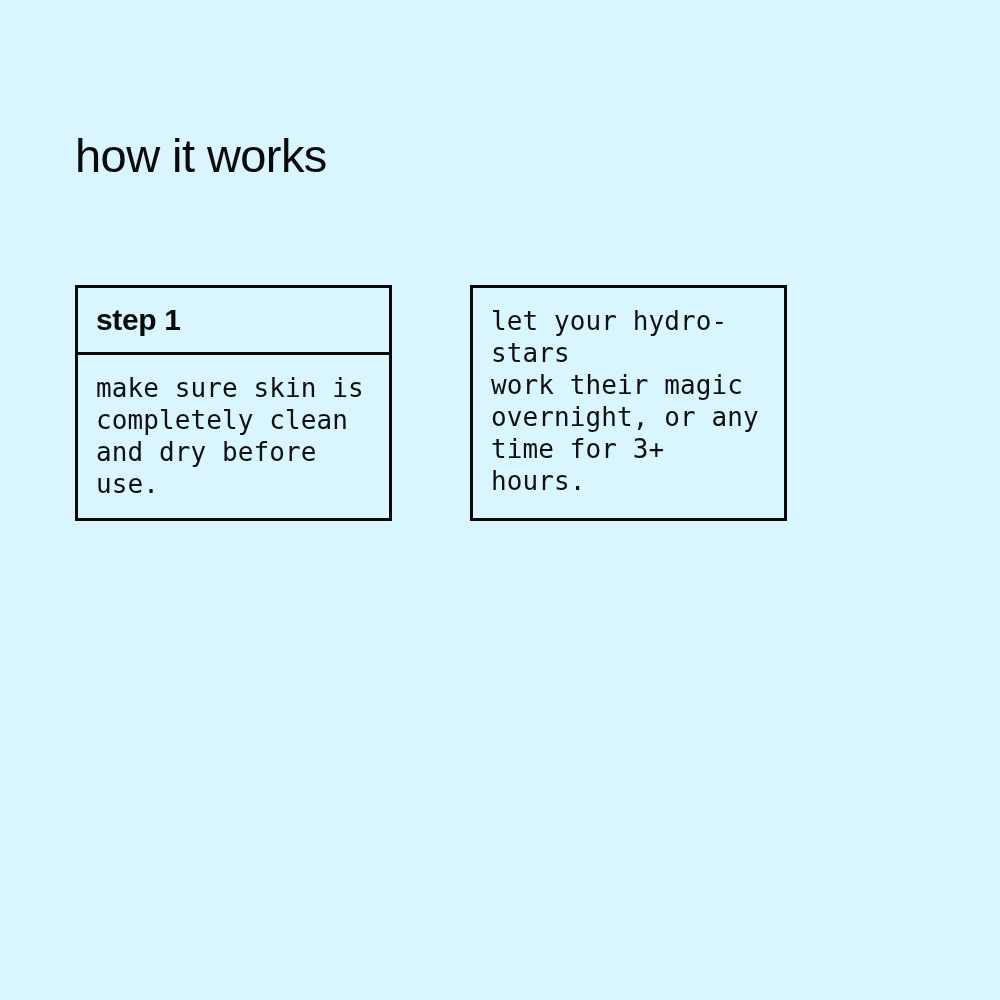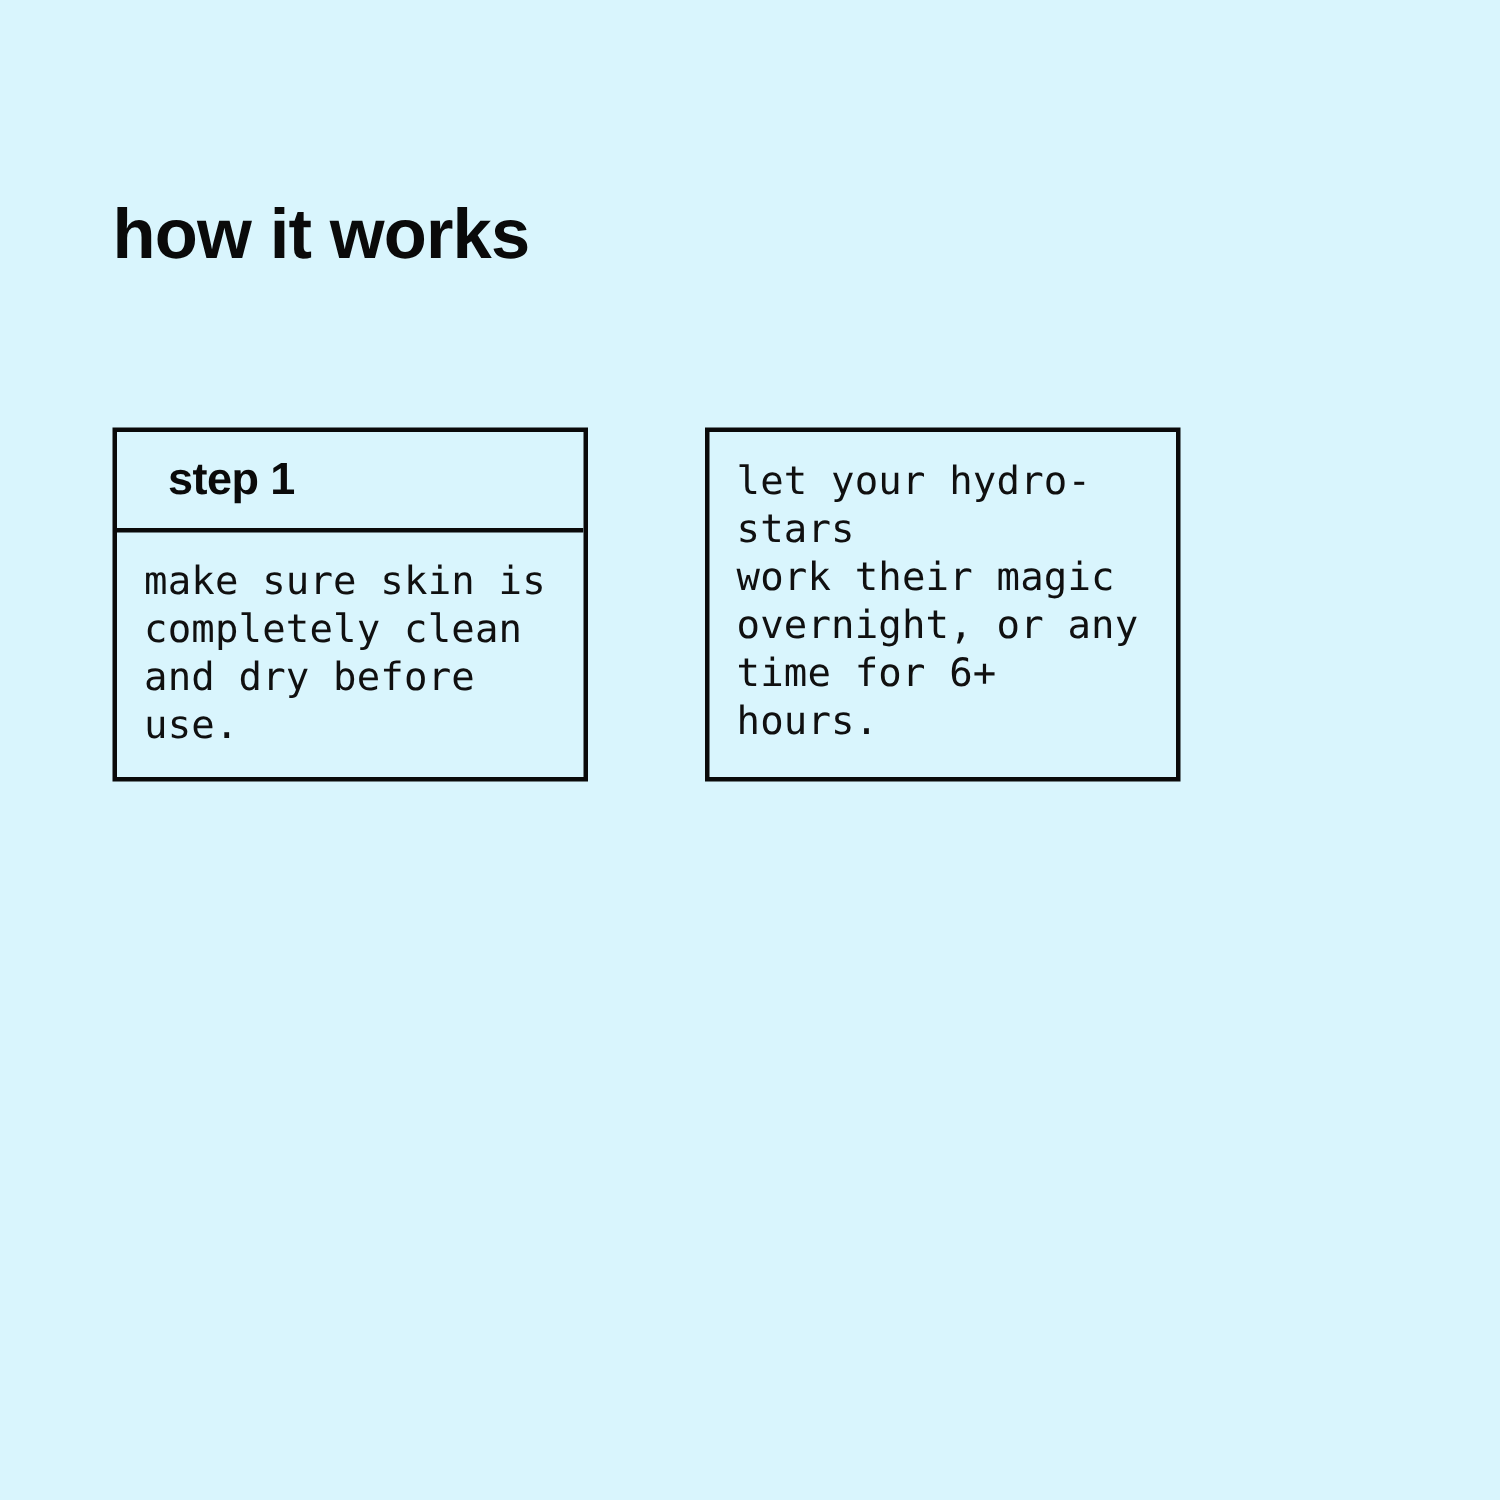--- a/index.html
+++ b/index.html
@@ -20,21 +20,21 @@
     width: 1000px;
     height: 1000px;
   }
 
   .page-title {
     position: absolute;
     left: 75px;
     top: 99px;
     font-family: "Liberation Sans", sans-serif;
     font-size: 47px;
-    font-weight: bold;
+    font-weight: normal;
     letter-spacing: -0.012em;
     color: #0a0a0a;
     line-height: 1.12;
     white-space: nowrap;
   }
 
   .cards-grid {
     position: absolute;
     left: 75px;
     top: 285px;
@@ -54,21 +54,21 @@
     flex-direction: column;
     overflow: hidden;
   }
 
   .step-card-header {
     height: 67px;
     flex: 0 0 67px;
     border-bottom: 3px solid #0a0a0a;
     display: flex;
     align-items: center;
-    padding: 0 0 0 34px;
+    padding: 0 0 0 18px;
     box-sizing: border-box;
   }
 
   .step-card-title {
     font-family: "Liberation Sans", sans-serif;
     font-size: 30px;
     font-weight: bold;
     letter-spacing: -0.012em;
     color: #0a0a0a;
     line-height: 1;
@@ -111,19 +111,19 @@
 and dry before use.</p>
       </div>
     </div>
 
 
     <div class="step-card">
       <div class="step-card-body">
         <p class="step-card-text">let your hydro-stars
 work their magic
 overnight, or any
-time for 6+ hours.</p>
+time for 3+ hours.</p>
       </div>
     </div>
 
 
   </div>
 </div>
 
 </body></html>

